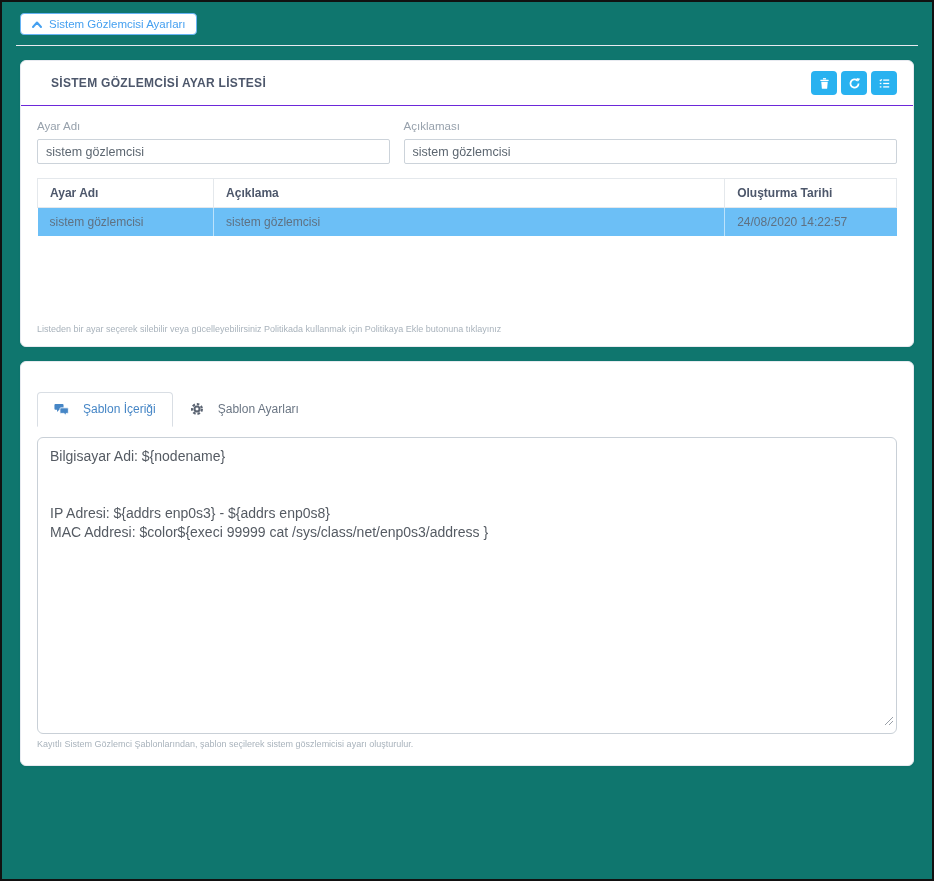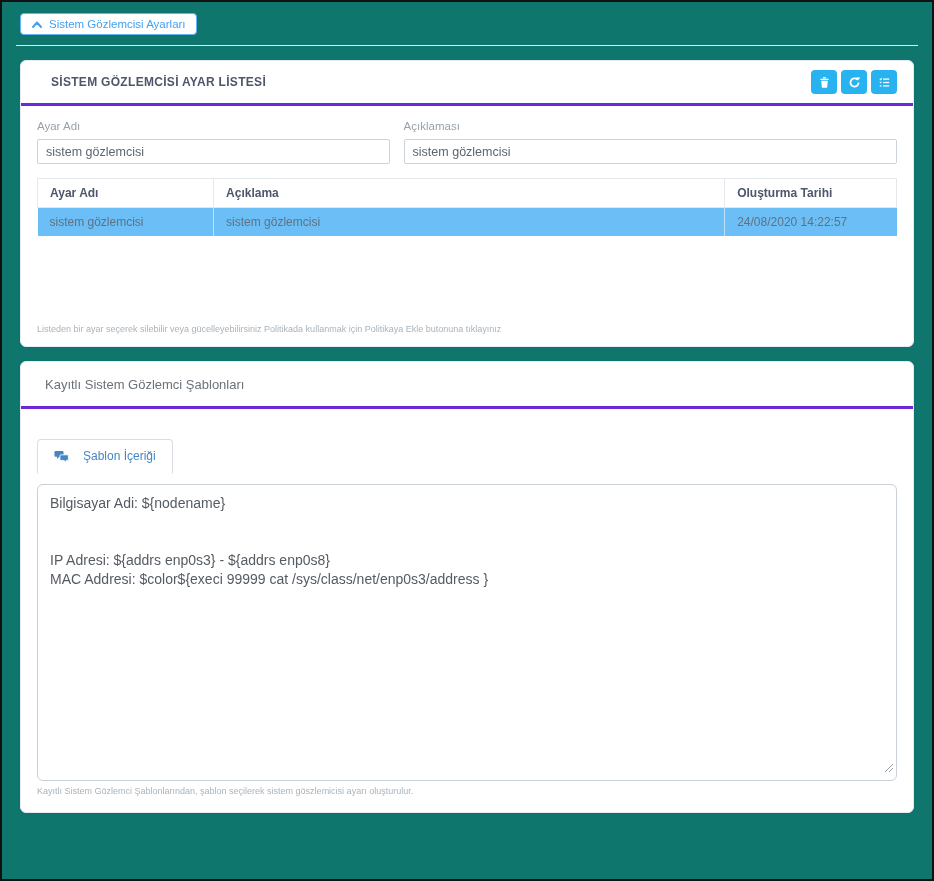--- a/index.html
+++ b/index.html
@@ -11,21 +11,21 @@
   .topbar { padding: 11px 0 0 18px; }
   .collapse-btn { display: inline-flex; align-items: center; gap: 6px; padding: 4px 10px;
     background: #fff; border: 1px solid #66b3f4; border-radius: 4px; color: #45a0f0;
     font-size: 11.5px; cursor: pointer; font-family: inherit; }
   .divider { border: 0; border-top: 1px solid #e8eaf0; margin: 10px 14px 0; }
 
   
   .card { margin: 14px 18px 0; border: 1px solid #e7eaf0; border-radius: 6px; background: #fff;
     box-shadow: 0 1px 3px rgba(30,40,60,.05); }
   .card-header { display: flex; align-items: center; justify-content: space-between;
-    height: 45px; padding: 0 16px 0 30px; border-bottom: 3px solid #6d28d9; }
+    height: 45px; padding: 0 16px 0 30px; border-bottom: 1px solid #6d28d9; }
   .card-title { font-size: 12px; font-weight: bold; color: #4d576b; letter-spacing: .3px; }
   .toolbar { display: flex; gap: 4px; }
   .icon-btn { width: 26px; height: 24px; border: none; border-radius: 4px; background: #29b2f0;
     display: inline-flex; align-items: center; justify-content: center; cursor: pointer; }
   .card-body { padding: 14px 16px 12px; }
 
   
   .form-row { display: flex; gap: 14px; }
   .field--name { flex: 0 0 41%; }
   .field--desc { flex: 1; }
@@ -153,35 +153,42 @@
         </tbody>
       </table>
 
       <div class="table-spacer"></div>
 
       <p class="panel-hint">Listeden bir ayar seçerek silebilir veya gücelleyebilirsiniz Politikada kullanmak için Politikaya Ekle butonuna tıklayınız</p>
     </div>
   </section>
 
   <section class="card">
-    <div class="card-header card-header--plain">
-      <h2 class="card-title--plain">Kayıtlı Sistem Gözlemci Şablonları</h2>
-    </div>
 
     <div class="card-body" style="padding:16px 16px 16px;">
 
       <div class="tabs">
         <button class="tab active">
           <span style="display:inline-flex">
             <svg width="15" height="13" viewBox="0 0 16 14">
               <path d="M1.5 1h7.6a1.1 1.1 0 0 1 1.1 1.1v4.2a1.1 1.1 0 0 1-1.1 1.1H5.6L3.2 9.6V7.4H1.5A1.1 1.1 0 0 1 .4 6.3V2.1A1.1 1.1 0 0 1 1.5 1z" fill="#4686c6"></path>
               <path d="M7.4 5.2h6.9a1.1 1.1 0 0 1 1.1 1.1v3.8a1.1 1.1 0 0 1-1.1 1.1h-1.4v2.1l-2.3-2.1H7.4a1.1 1.1 0 0 1-1.1-1.1V6.3a1.1 1.1 0 0 1 1.1-1.1z" fill="#4686c6" stroke="#fff" stroke-width="0.9"></path>
             </svg>
           </span>
           <span>Şablon İçeriği</span>
+        </button>
+        <button class="tab">
+          <span style="display:inline-flex">
+            <svg width="14" height="14" viewBox="0 0 16 16">
+              <circle cx="8" cy="8" r="5.6" fill="none" stroke="#5b6472" stroke-width="2.5" stroke-dasharray="2.9 2.2"></circle>
+              <circle cx="8" cy="8" r="4" fill="#5b6472"></circle>
+              <circle cx="8" cy="8" r="1.7" fill="#fff"></circle>
+            </svg>
+          </span>
+          <span>Şablon Ayarları</span>
         </button>
       </div>
 
       <div class="textarea-wrap">
         <textarea class="template-textarea" spellcheck="false" style="">Bilgisayar Adi: ${nodename}
 
 
 IP Adresi: ${addrs enp0s3} - ${addrs enp0s8}
 MAC Addresi: $color${execi 99999 cat /sys/class/net/enp0s3/address }</textarea>
         <span class="resize-handle">

